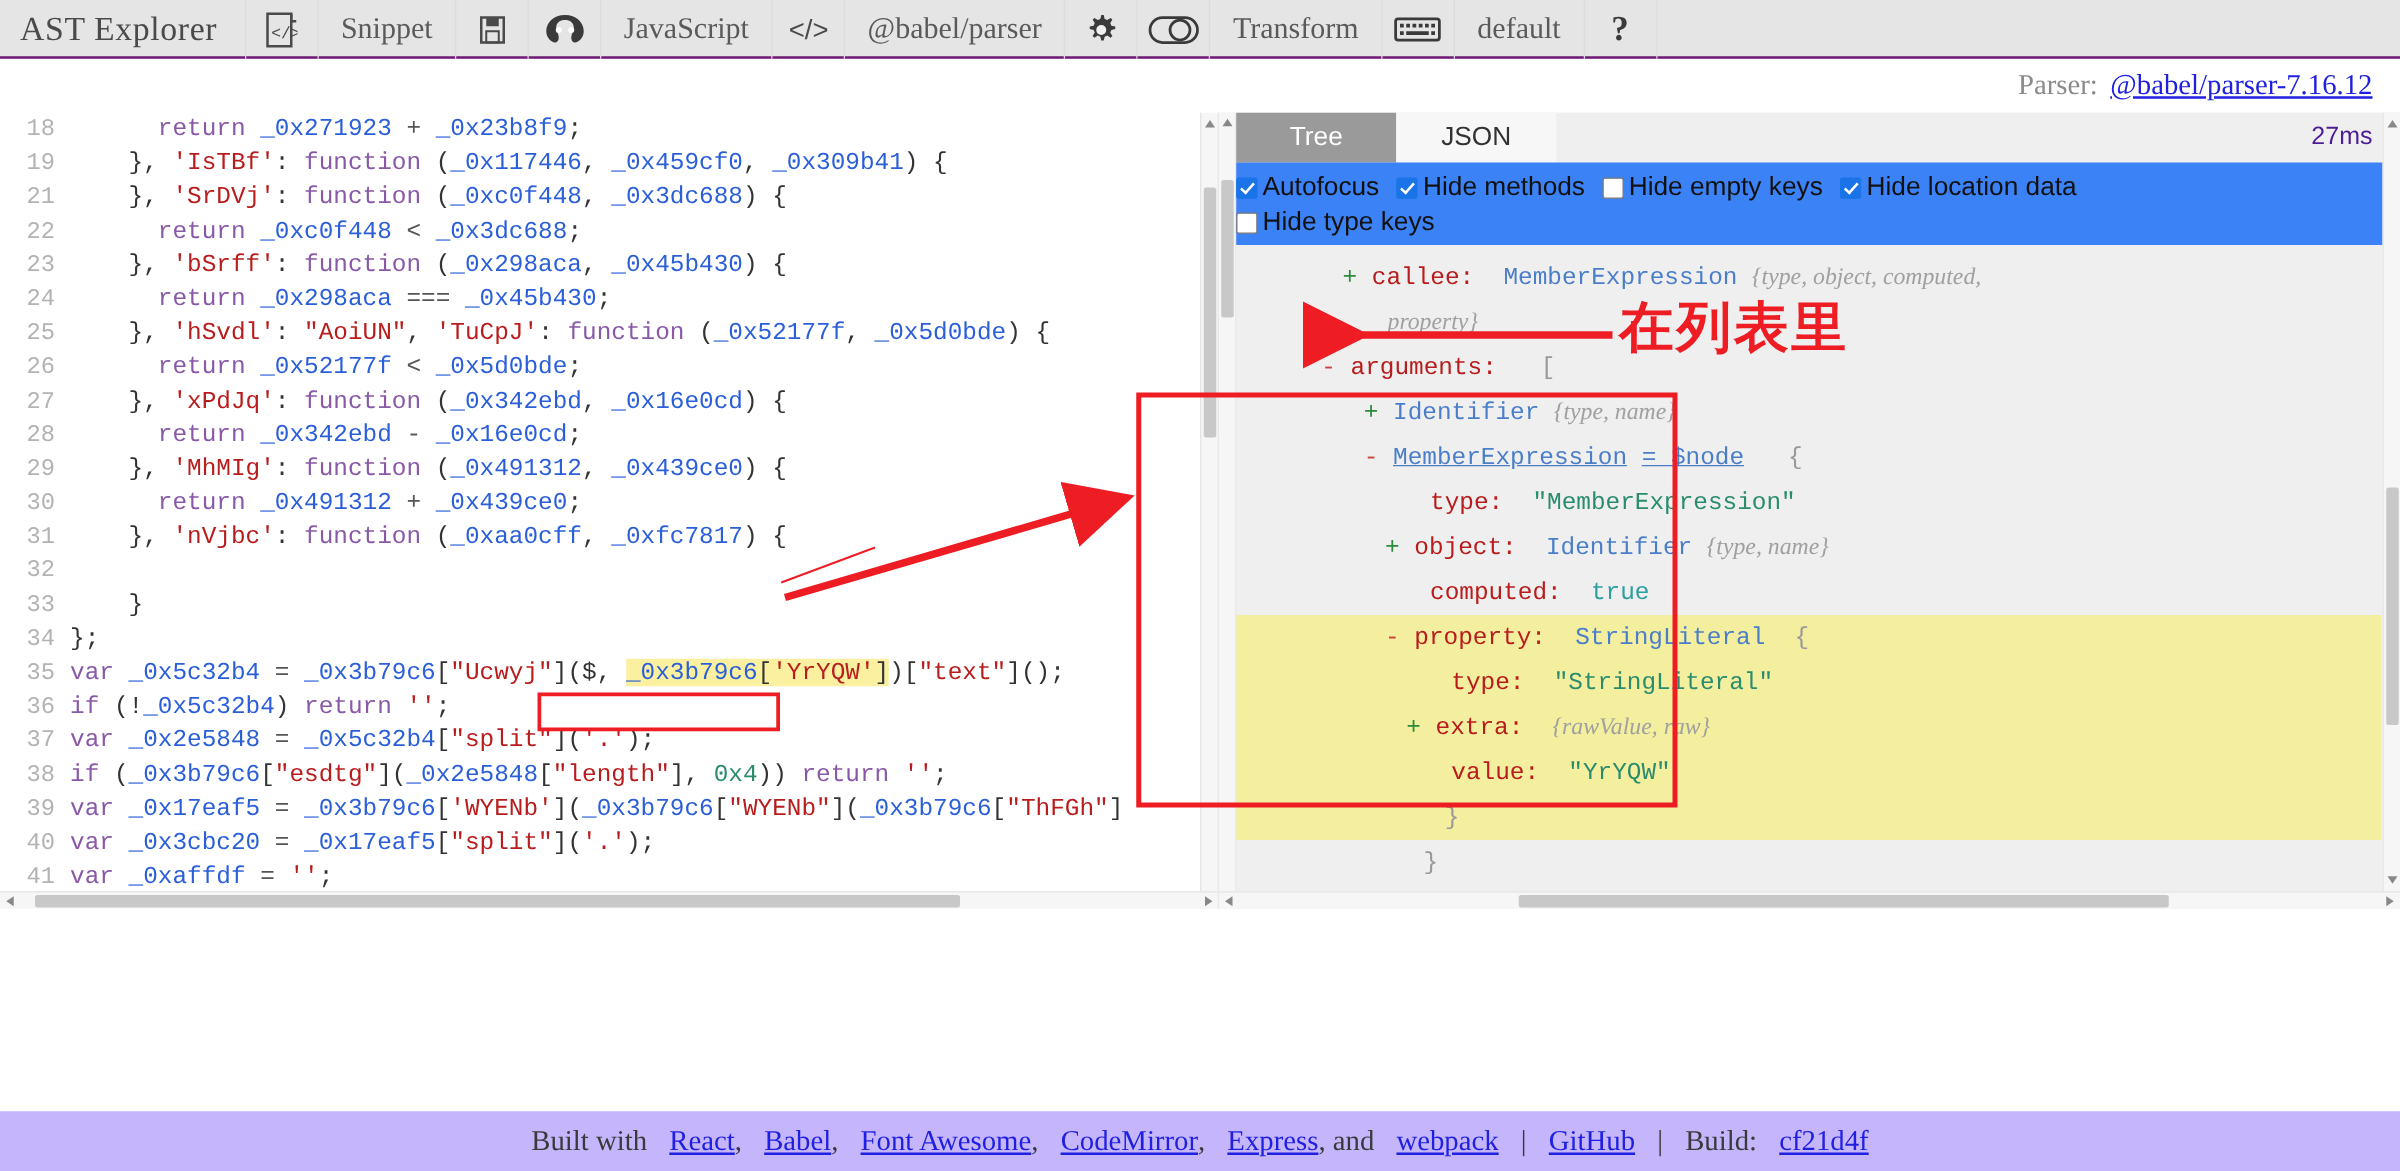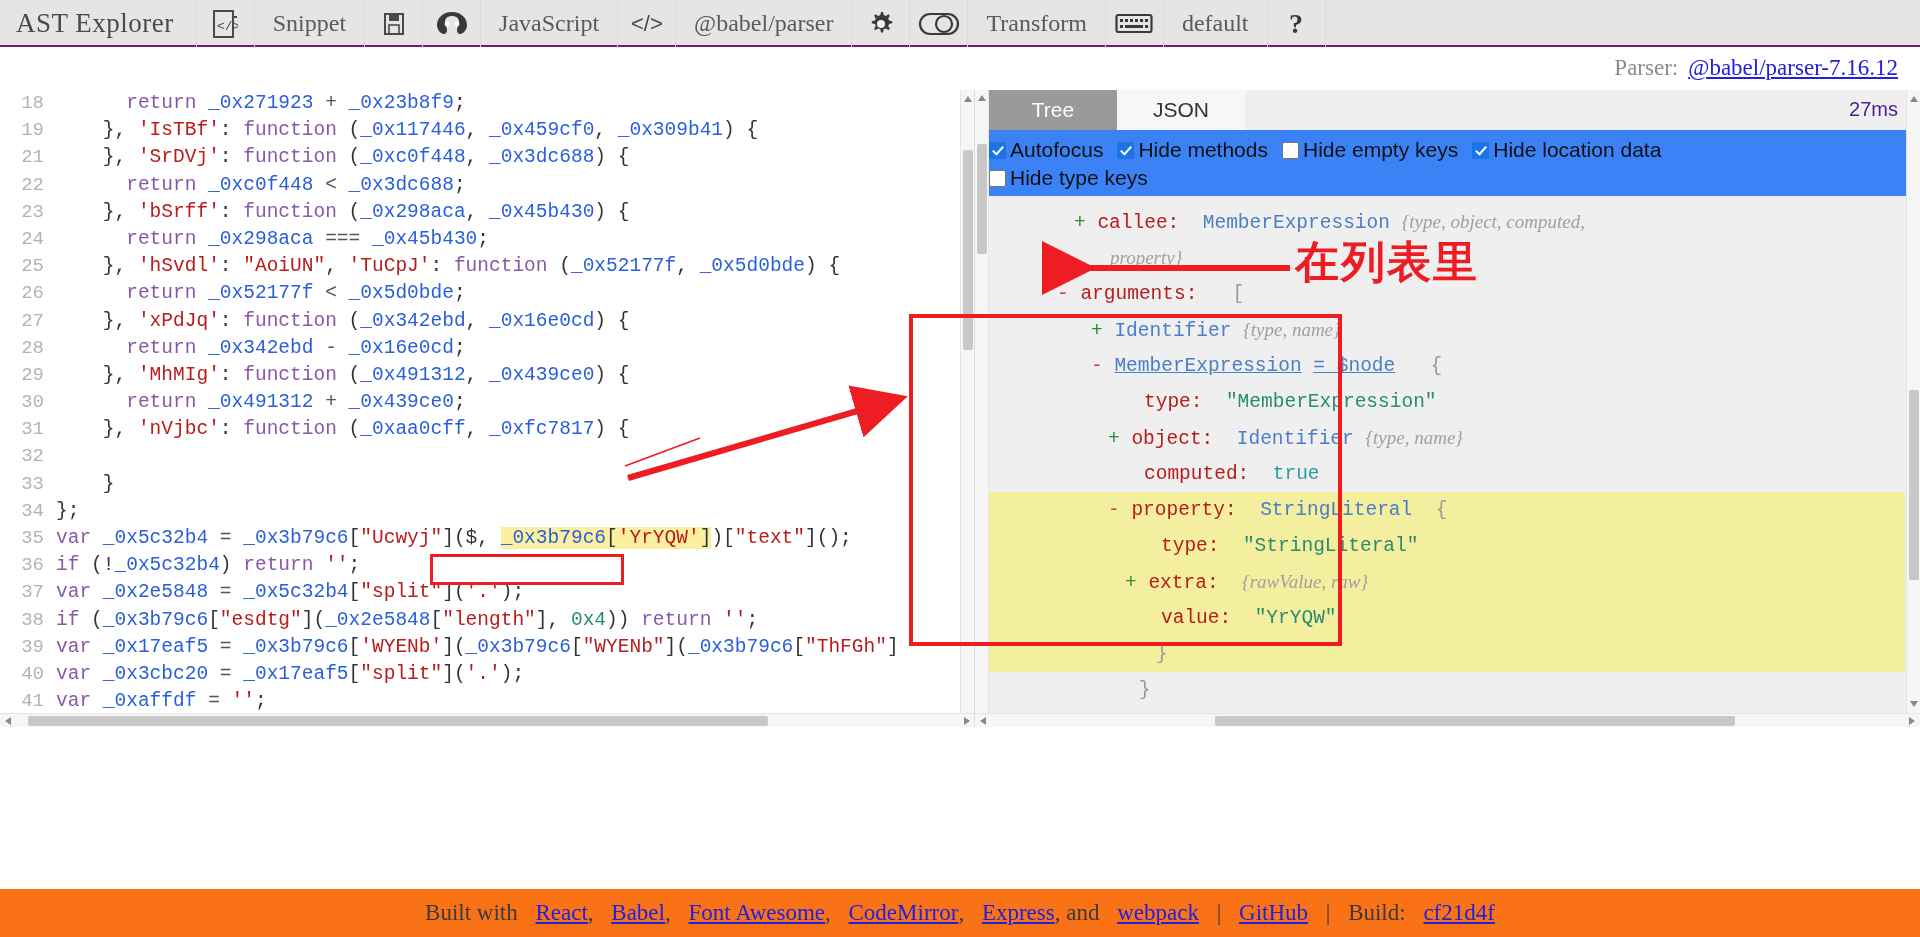--- a/index.html
+++ b/index.html
@@ -248,21 +248,21 @@
     font-size: 44px; font-weight: bold; color: #ee1c23;
     letter-spacing: 2px;
     white-space: nowrap;
     margin-left: 12px;
   }
   #ann-svg { position:absolute; left:0; top:0; width:1920px; height:937px; pointer-events:none; }
 
   
   #footer {
     position:absolute; left:0; bottom:0; width:1920px; height:48px;
-    background:#f97316; display:flex; align-items:center; justify-content:center;
+    background:#c4b5fd; display:flex; align-items:center; justify-content:center;
     font-family:"Liberation Serif", serif;
     font-size: 23px; color:#3a3a3a;
   }
   #footer a { color: #2020e0; text-decoration: underline; cursor:pointer; }
   #footer .sep { margin: 0 6px; }
 </style>
 </head>
 <body>
 
 <div id="toolbar">

